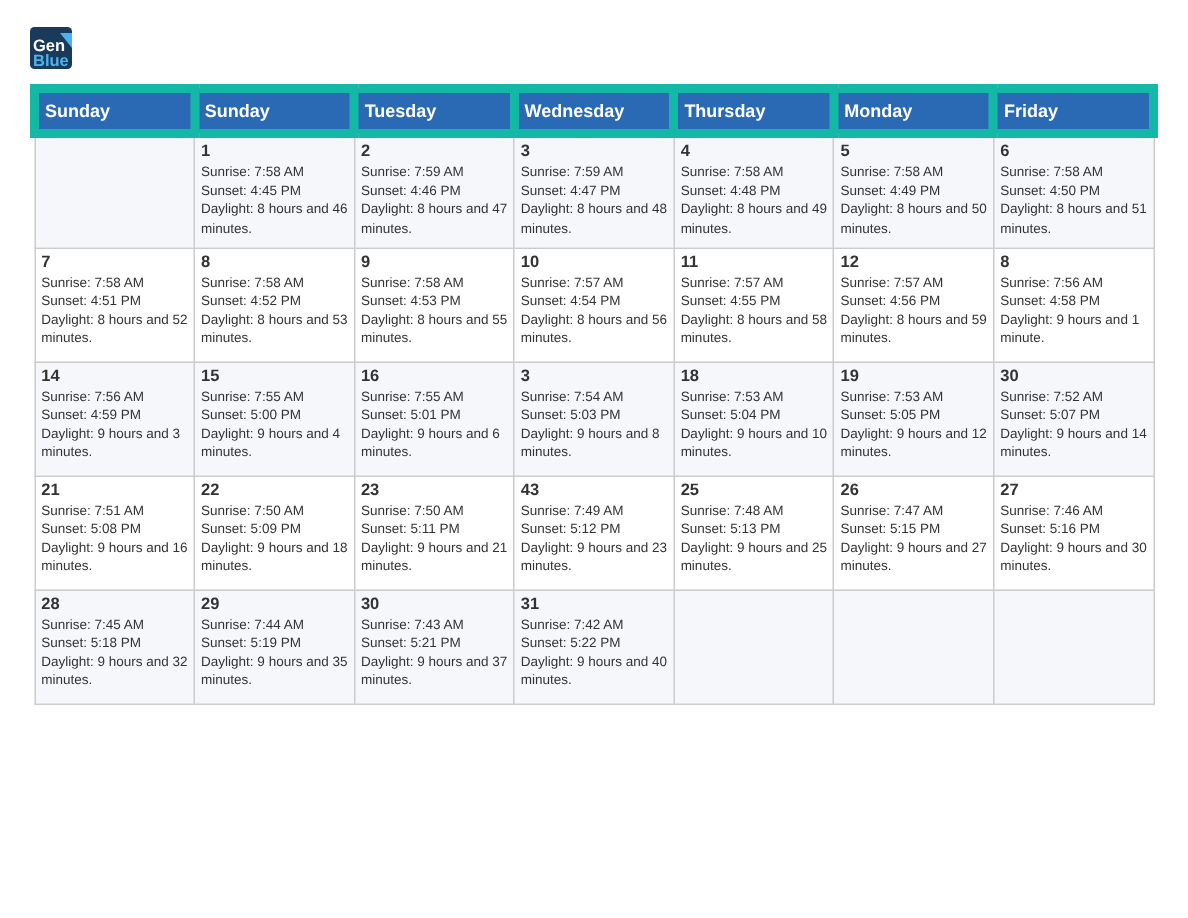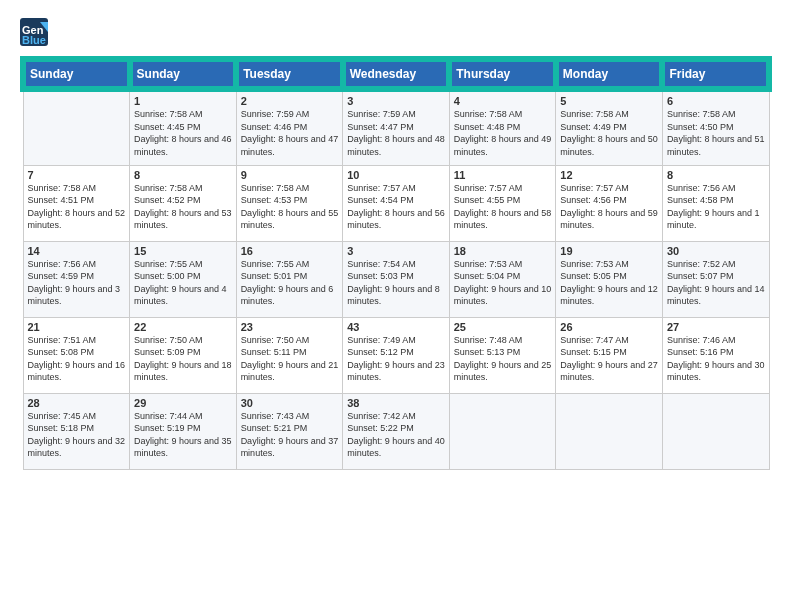--- a/index.html
+++ b/index.html
@@ -254,21 +254,21 @@
           </td>
           <td>
             <span class="day-number">29</span>
             <div class="day-info">Sunrise: 7:44 AM<br>Sunset: 5:19 PM<br>Daylight: 9 hours and 35 minutes.</div>
           </td>
           <td>
             <span class="day-number">30</span>
             <div class="day-info">Sunrise: 7:43 AM<br>Sunset: 5:21 PM<br>Daylight: 9 hours and 37 minutes.</div>
           </td>
           <td>
-            <span class="day-number">38</span>
+            <span class="day-number">31</span>
             <div class="day-info">Sunrise: 7:42 AM<br>Sunset: 5:22 PM<br>Daylight: 9 hours and 40 minutes.</div>
           </td>
           <td></td>
           <td></td>
           <td></td>
         </tr>
       </tbody>
   </table>
 </div>
 

